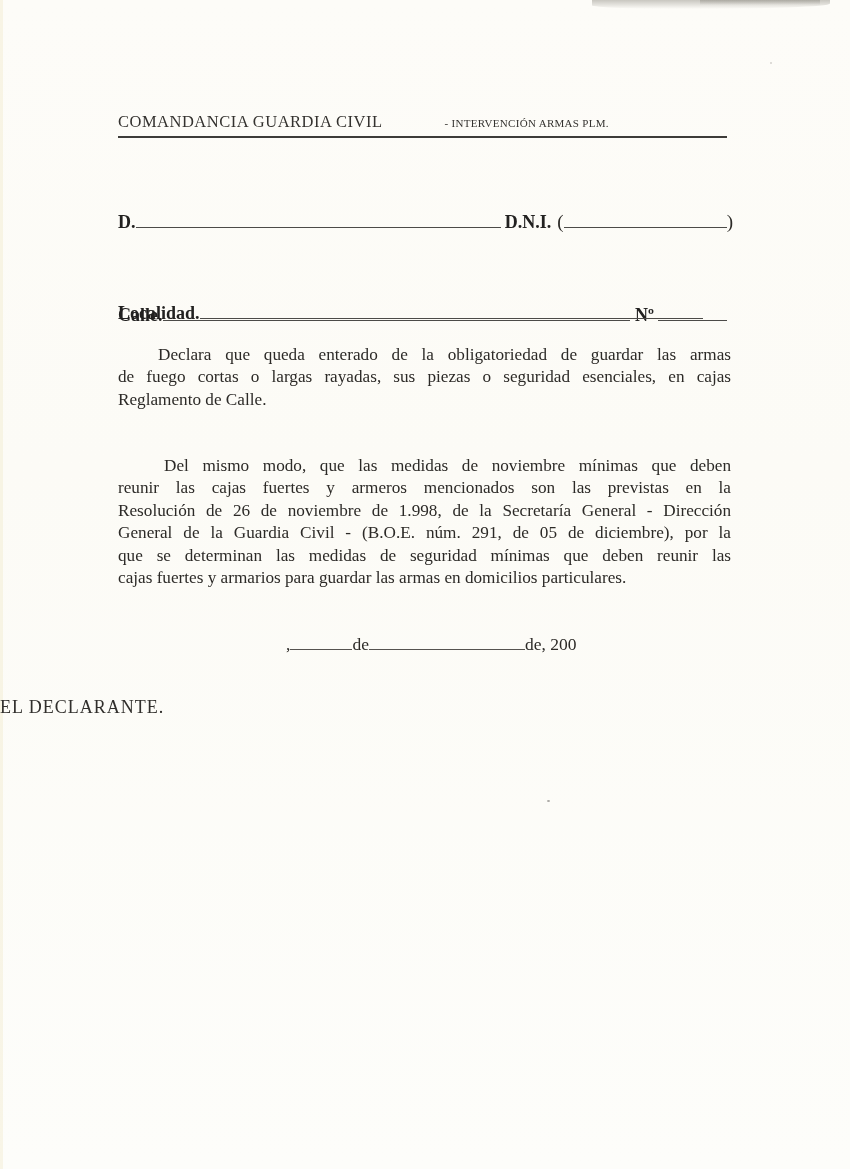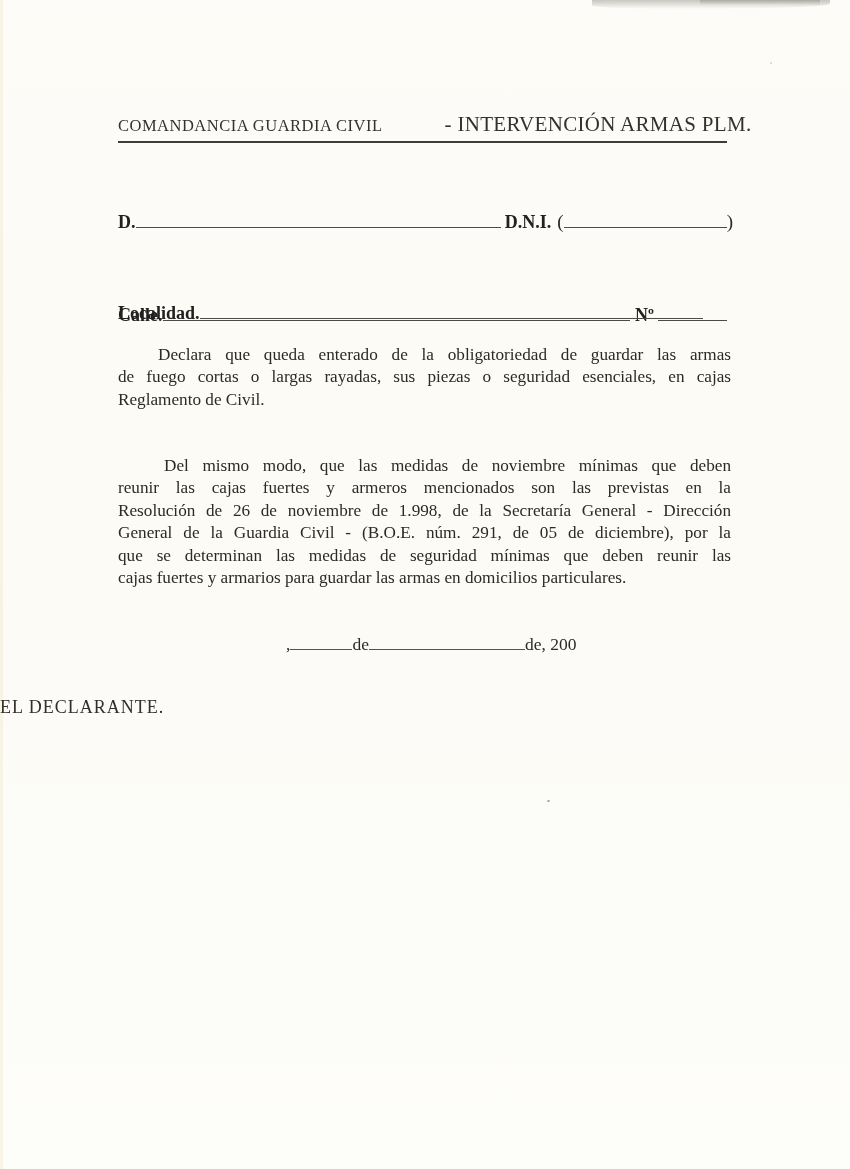--- a/index.html
+++ b/index.html
@@ -32,21 +32,21 @@
   .speck { position: absolute; background: rgba(90,88,84,0.5); border-radius: 50%; }
 
   .header {
     position: absolute; left: 118px; top: 112px; width: 609px;
     display: flex; align-items: baseline; gap: 62px;
     padding-bottom: 4px;
     border-bottom: 2px solid #3d3c39;
     white-space: nowrap;
   }
   .header .h-left  { font-size: 16.5px; letter-spacing: 0.5px; color: #34322f; }
-  .header .h-right { font-size: 21px; letter-spacing: 0.3px; color: #34322f; }
+  .header .h-right { font-size: 11px; letter-spacing: 0.3px; color: #34322f; }
 
   .form-row {
     position: absolute; left: 118px;
     display: flex; align-items: baseline;
     font-size: 18px; white-space: nowrap;
   }
   .row-name      { top: 211px; width: 615px; }
   .row-street    { top: 257px; width: 609px; margin-top: 48px; }
   .row-locality  { top: 303px; width: 585px; }
   .lbl { font-weight: bold; color: #222120; }
@@ -118,21 +118,21 @@
   </div>
 
   <div class="form-row row-locality">
     <span class="lbl">Localidad.</span>
     <span class="blank grow"></span>
   </div>
 
   <div class="para para-1">
     <div class="pline">Declara que queda enterado de la obligatoriedad de guardar las armas</div>
     <div class="pline">de fuego cortas o largas rayadas, sus piezas o seguridad esenciales, en cajas</div>
-    <div class="pline">Reglamento de Civil.</div>
+    <div class="pline">Reglamento de Calle.</div>
   </div>
 
   <div class="para para-2">
     <div class="pline">Del mismo modo, que las medidas de noviembre mínimas que deben</div>
     <div class="pline">reunir las cajas fuertes y armeros mencionados son las previstas en la</div>
     <div class="pline">Resolución de 26 de noviembre de 1.998, de la Secretaría General - Dirección</div>
     <div class="pline">General de la Guardia Civil - (B.O.E. núm. 291, de 05 de diciembre), por la</div>
     <div class="pline">que se determinan las medidas de seguridad mínimas que deben reunir las</div>
     <div class="pline">cajas fuertes y armarios para guardar las armas en domicilios particulares.</div>
   </div>

